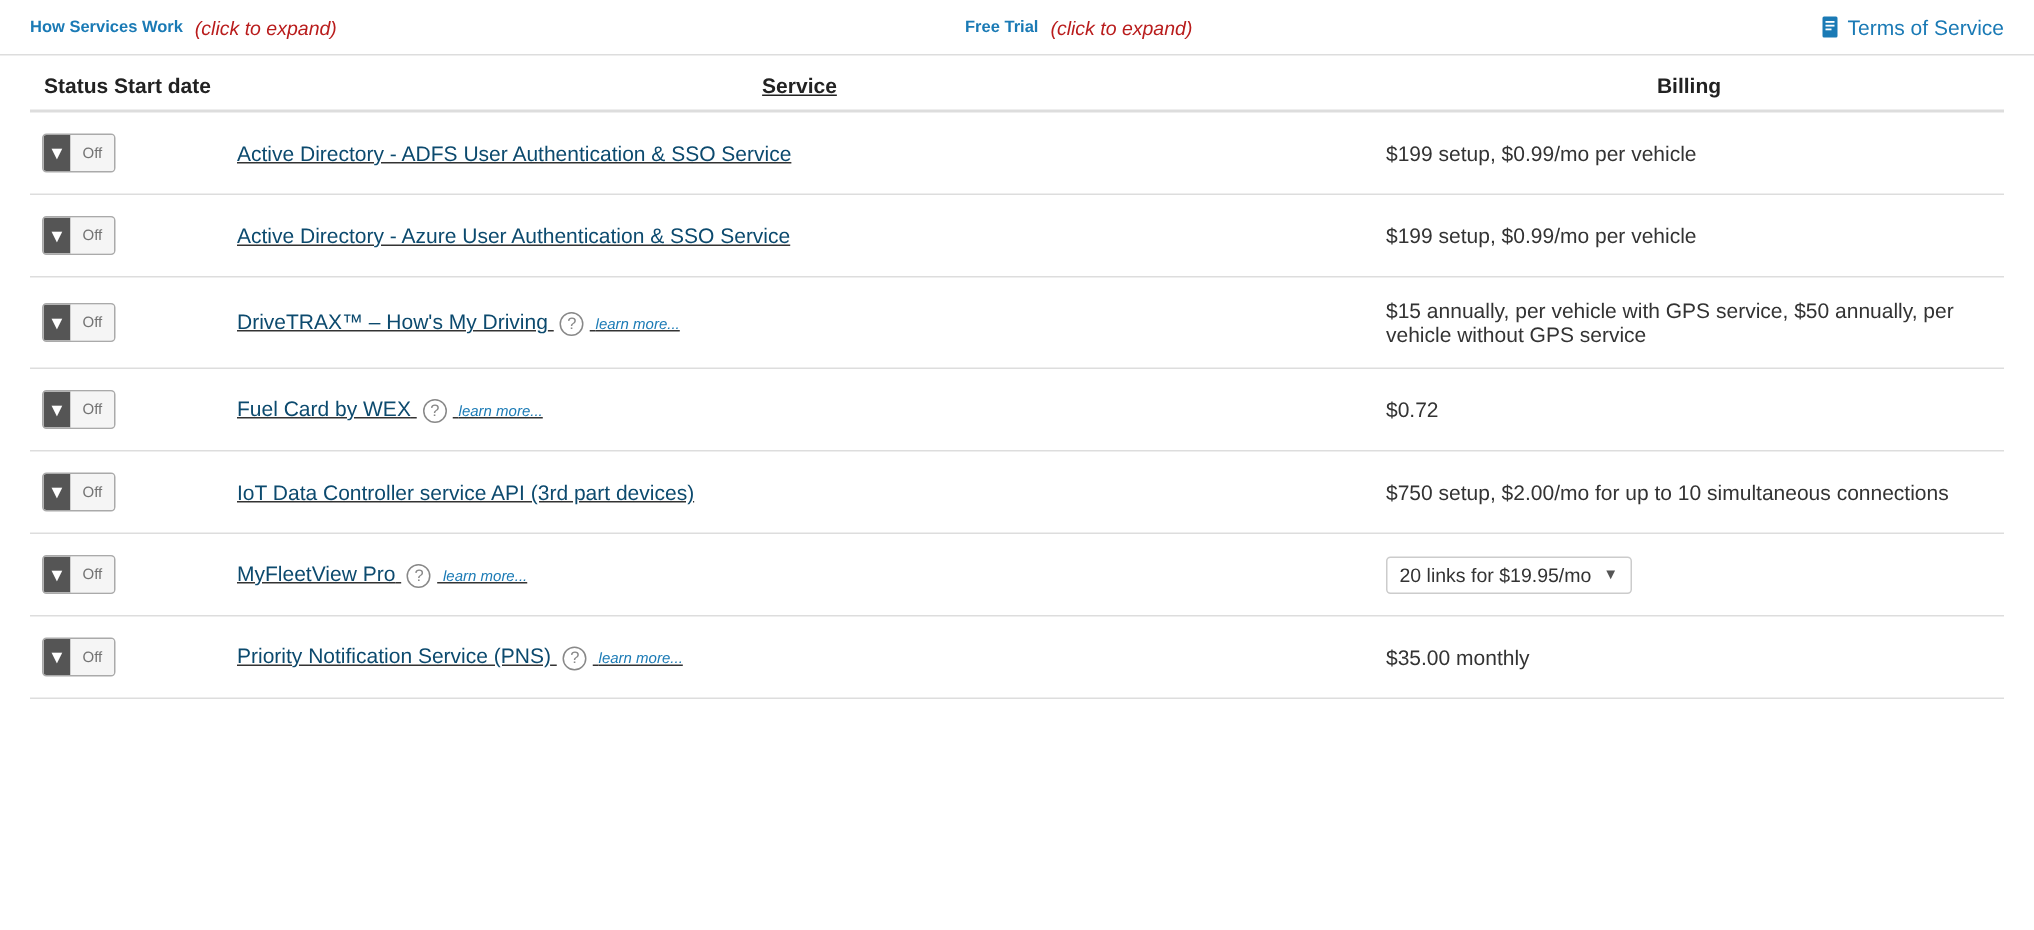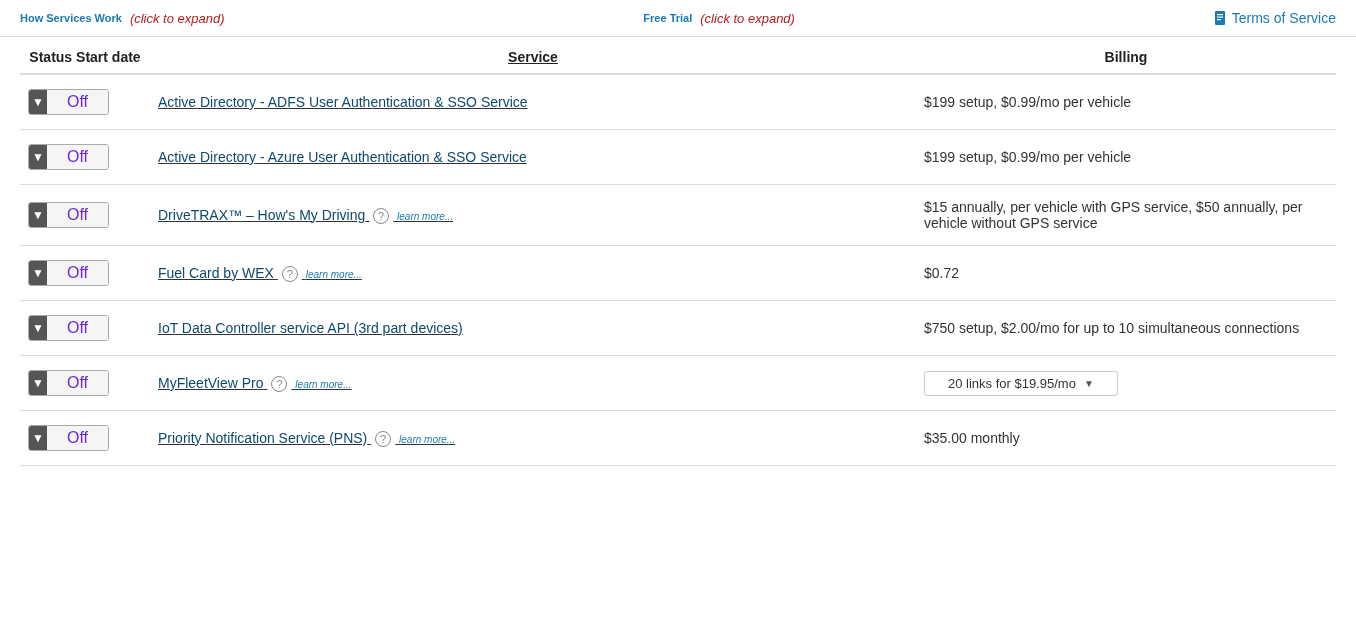--- a/index.html
+++ b/index.html
@@ -104,26 +104,26 @@
       color: #fff;
       width: 18px;
       height: 100%;
       display: flex;
       align-items: center;
       justify-content: center;
     }
 
     .toggle-label {
       background: #f5f5f5;
-      color: #6d28d9;
-      padding: 0 20px;
+      color: #737373;
+      padding: 0 8px;
       height: 100%;
       display: flex;
       align-items: center;
-      font-size: 16px;
+      font-size: 10px;
     }
 
     .service-name {
       color: #0c4a6e;
       font-size: 14px;
     }
 
     .help-icon {
       display: inline-flex;
       align-items: center;
@@ -150,21 +150,21 @@
       color: #333;
       font-size: 14px;
       margin-top: 22px;
     }
 
     .dropdown-select {
       display: inline-flex;
       align-items: center;
       border: 1px solid #ccc;
       border-radius: 3px;
-      padding: 4px 23px;
+      padding: 4px 8px;
       font-size: 13px;
       background: #fff;
       cursor: pointer;
       gap: 8px;
     }
 
     .dropdown-arrow {
       font-size: 10px;
       color: #555;
     }

